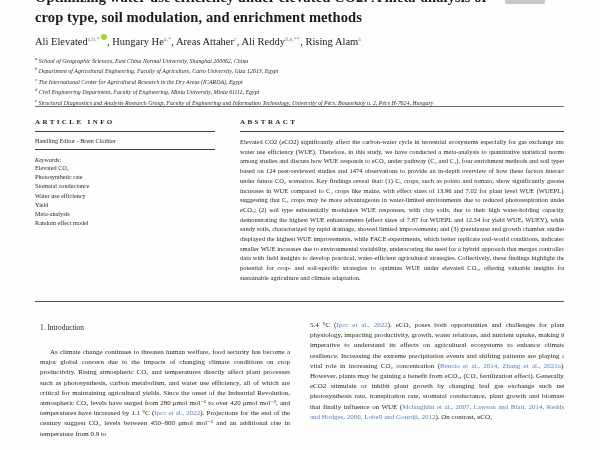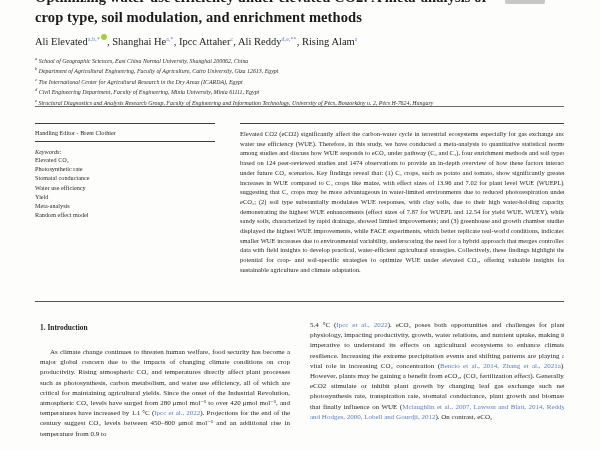--- a/index.html
+++ b/index.html
@@ -31,64 +31,66 @@
   .col-info{position:absolute;left:35px;top:118px;width:180px;}
   .col-abs{position:absolute;left:240px;top:118px;width:325px;}
   .sec-head{font-size:7px;font-weight:700;letter-spacing:2.4px;color:#1d1d1d;}
   .thin-rule{height:1px;background:#3f3f3f;margin-top:5px;}
   .editor{font-size:6.2px;margin-top:5px;color:#2a2a2a;}
   .kw-label{font-size:6.2px;font-style:italic;margin-top:6px;color:#2a2a2a;}
   .kw{font-size:6.2px;line-height:9.2px;color:#2a2a2a;}
   .abs-text{font-size:6.5px;line-height:9.7px;text-align:justify;
     margin-top:5px;color:#262626;}
 
-  .intro-h{position:absolute;left:40px;top:323px;font-size:7.4px;font-weight:700;color:#1d1d1d;}
+  .intro-h{position:absolute;left:40px;top:323px;font-size:7.4px;font-weight:400;color:#1d1d1d;}
   .body-par{margin:0;font-size:7px;line-height:10.2px;text-align:justify;color:#262626;}
   .left-par{position:absolute;left:40px;top:347px;width:250px;text-indent:10px;}
   .right-par{position:absolute;left:310px;top:320px;width:255px;}
   .cite{color:#5b7fbe;cursor:pointer;}
 </style>
 </head>
 <body>
 
 <div class="page">
 
   <div class="badge"></div>
 
   <h1 class="title"><span>Optimizing water-use efficiency under elevated CO2: A meta-analysis of</span><br><span>crop type, soil modulation, and enrichment methods</span></h1>
 
   <div class="authors">
-    <span><span>Ali Elevated</span><sup>a,b,*</sup><span class="orcid"></span><span>, </span></span><span><span>Shanghai He</span><sup>a,*</sup><span>, </span></span><span><span>Ipcc Attaher</span><sup>c</sup><span>, </span></span><span><span>Ali Reddy</span><sup>d,e,**</sup><span>, </span></span><span><span>Rising Alam</span><sup>a</sup></span>
+    <span><span>Ali Elevated</span><sup>a,b,*</sup><span class="orcid"></span><span>, </span></span><span><span>Hungary He</span><sup>a,*</sup><span>, </span></span><span><span>Areas Attaher</span><sup>c</sup><span>, </span></span><span><span>Ali Reddy</span><sup>d,e,**</sup><span>, </span></span><span><span>Rising Alam</span><sup>a</sup></span>
   </div>
 
   <div class="affils">
     <div><sup>a</sup><span> School of Geographic Sciences, East China Normal University, Shanghai 200062, China</span></div>
     <div><sup>b</sup><span> Department of Agricultural Engineering, Faculty of Agriculture, Cairo University, Giza 12613, Egypt</span></div>
     <div><sup>c</sup><span> The International Center for Agricultural Research in the Dry Areas (ICARDA), Egypt</span></div>
     <div><sup>d</sup><span> Civil Engineering Department, Faculty of Engineering, Minia University, Minia 61111, Egypt</span></div>
     <div><sup>e</sup><span> Structural Diagnostics and Analysis Research Group, Faculty of Engineering and Information Technology, University of Pécs, Boszorkány u. 2, Pécs H-7624, Hungary</span></div>
   </div>
 
   <div class="rule-top"></div>
 
   <div class="col-info">
+    <div class="sec-head">ARTICLE INFO</div>
     <div class="thin-rule"></div>
     <div class="editor">Handling Editor - Brent Clothier</div>
     <div class="thin-rule"></div>
     <div class="kw-label">Keywords:</div>
     <div class="kw">Elevated CO₂</div>
     <div class="kw">Photosynthetic rate</div>
     <div class="kw">Stomatal conductance</div>
     <div class="kw">Water use efficiency</div>
     <div class="kw">Yield</div>
     <div class="kw">Meta-analysis</div>
     <div class="kw">Random effect model</div>
   </div>
 
   <div class="col-abs">
+    <div class="sec-head">ABSTRACT</div>
     <div class="thin-rule"></div>
     <div class="abs-text">Elevated CO2 (eCO2) significantly affect the carbon-water cycle in terrestrial ecosystems especially for gas exchange and water use efficiency (WUE). Therefore, in this study, we have conducted a meta-analysis to quantitative statistical norms among studies and discuss how WUE responds to eCO₂ under pathway (C₃ and C₄), four enrichment methods and soil types based on 124 peer-reviewed studies and 1474 observations to provide an in-depth overview of how these factors interact under future CO₂ scenarios. Key findings reveal that: (1) C₃ crops, such as potato and tomato, show significantly greater increases in WUE compared to C₄ crops like maize, with effect sizes of 13.96 and 7.02 for plant level WUE (WUEPL), suggesting that C₃ crops may be more advantageous in water-limited environments due to reduced photorespiration under eCO₂; (2) soil type substantially modulates WUE responses, with clay soils, due to their high water-holding capacity, demonstrating the highest WUE enhancements (effect sizes of 7.87 for WUEPL and 12.54 for yield WUE, WUEY), while sandy soils, characterized by rapid drainage, showed limited improvements; and (3) greenhouse and growth chamber studies displayed the highest WUE improvements, while FACE experiments, which better replicate real-world conditions, indicated smaller WUE increases due to environmental variability, underscoring the need for a hybrid approach that merges controlled data with field insights to develop practical, water-efficient agricultural strategies. Collectively, these findings highlight the potential for crop- and soil-specific strategies to optimize WUE under elevated CO₂, offering valuable insights for sustainable agriculture and climate adaptation.</div>
   </div>
 
   <div class="rule-mid"></div>
 
   <div class="intro-h">1. Introduction</div>
 
   <p class="body-par left-par"><span>As climate change continues to threaten human welfare, food security has become a major global concern due to the impacts of changing climate conditions on crop productivity. Rising atmospheric CO₂ and temperatures directly affect plant processes such as photosynthesis, carbon metabolism, and water use efficiency, all of which are critical for maintaining agricultural yields. Since the onset of the Industrial Revolution, atmospheric CO₂ levels have surged from 280 μmol mol⁻¹ to over 420 μmol mol⁻¹, and temperatures have increased by 1.1 °C (</span><span class="cite">Ipcc et al., 2022</span><span>). Projections for the end of the century suggest CO₂ levels between 450–800 μmol mol⁻¹ and an additional rise in temperature from 0.9 to</span></p>
 

